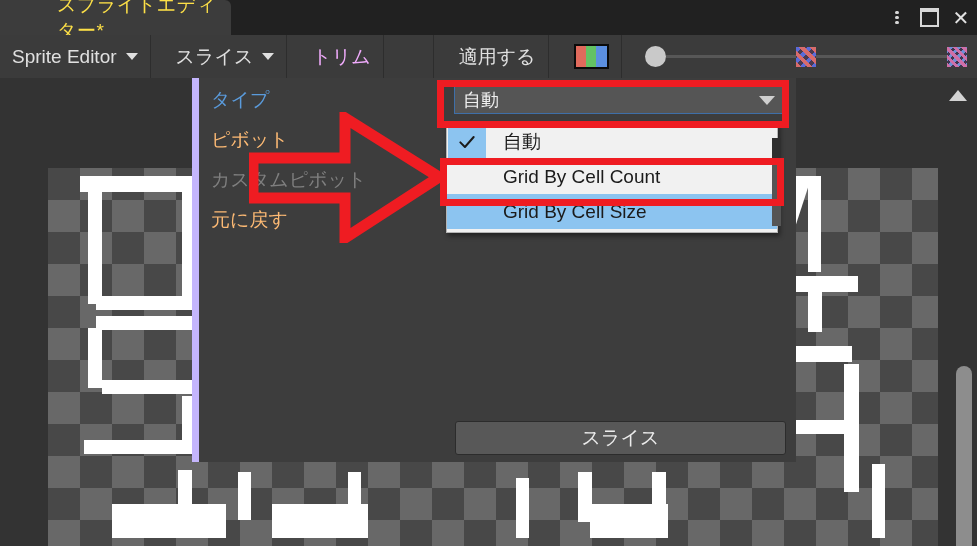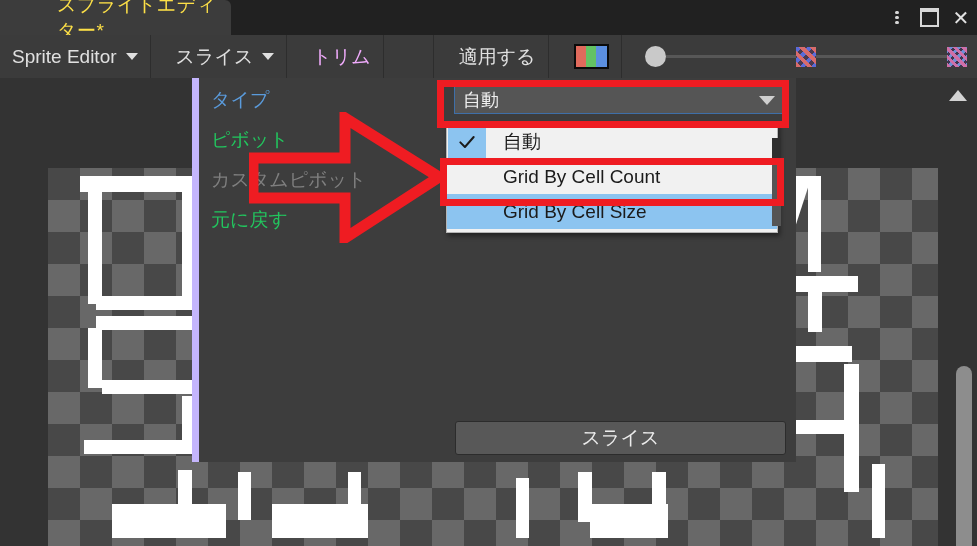--- a/index.html
+++ b/index.html
@@ -62,21 +62,21 @@
     border-left:9px solid transparent;border-right:9px solid transparent;border-bottom:11px solid #d3d3d3;}
   .scroll-track{position:absolute;right:4px;top:30px;width:20px;height:438px;background:#333;}
   .scroll-thumb{position:absolute;right:5px;top:288px;width:16px;height:190px;background:#8d8d8d;border-radius:8px;}
 
   
   .panel{position:absolute;left:192px;top:78px;width:597px;height:384px;background:#3d3d3d;
          border-left:7px solid #c4b5fd;}
   .row{position:absolute;left:0;height:36px;display:flex;align-items:center;}
   .rowlabel{font-size:19px;padding-left:12px;white-space:nowrap;}
   .lbl-type{color:#5a9bdc;}
-  .lbl-norm{color:#22c55e;text-align:right;}
+  .lbl-norm{color:#fdba74;text-align:right;}
   .lbl-dim{color:#7f7f7f;}
   .field{position:absolute;left:255px;top:8px;width:331px;height:28px;background:#555555;
          border:1px solid #3f6fa8;display:flex;align-items:center;box-sizing:border-box;}
   .field-val{color:#f0f0f0;font-size:18px;padding-left:8px;}
   .field-caret{position:absolute;right:9px;width:0;height:0;border-left:8px solid transparent;
                border-right:8px solid transparent;border-top:9px solid #cfcfcf;}
   .slicebtn{position:absolute;left:256px;top:343px;width:331px;height:34px;background:#585858;
             border:1px solid #2c2c2c;border-radius:3px;display:flex;align-items:center;
             justify-content:center;color:#ececec;font-size:19px;box-sizing:border-box;}
 

